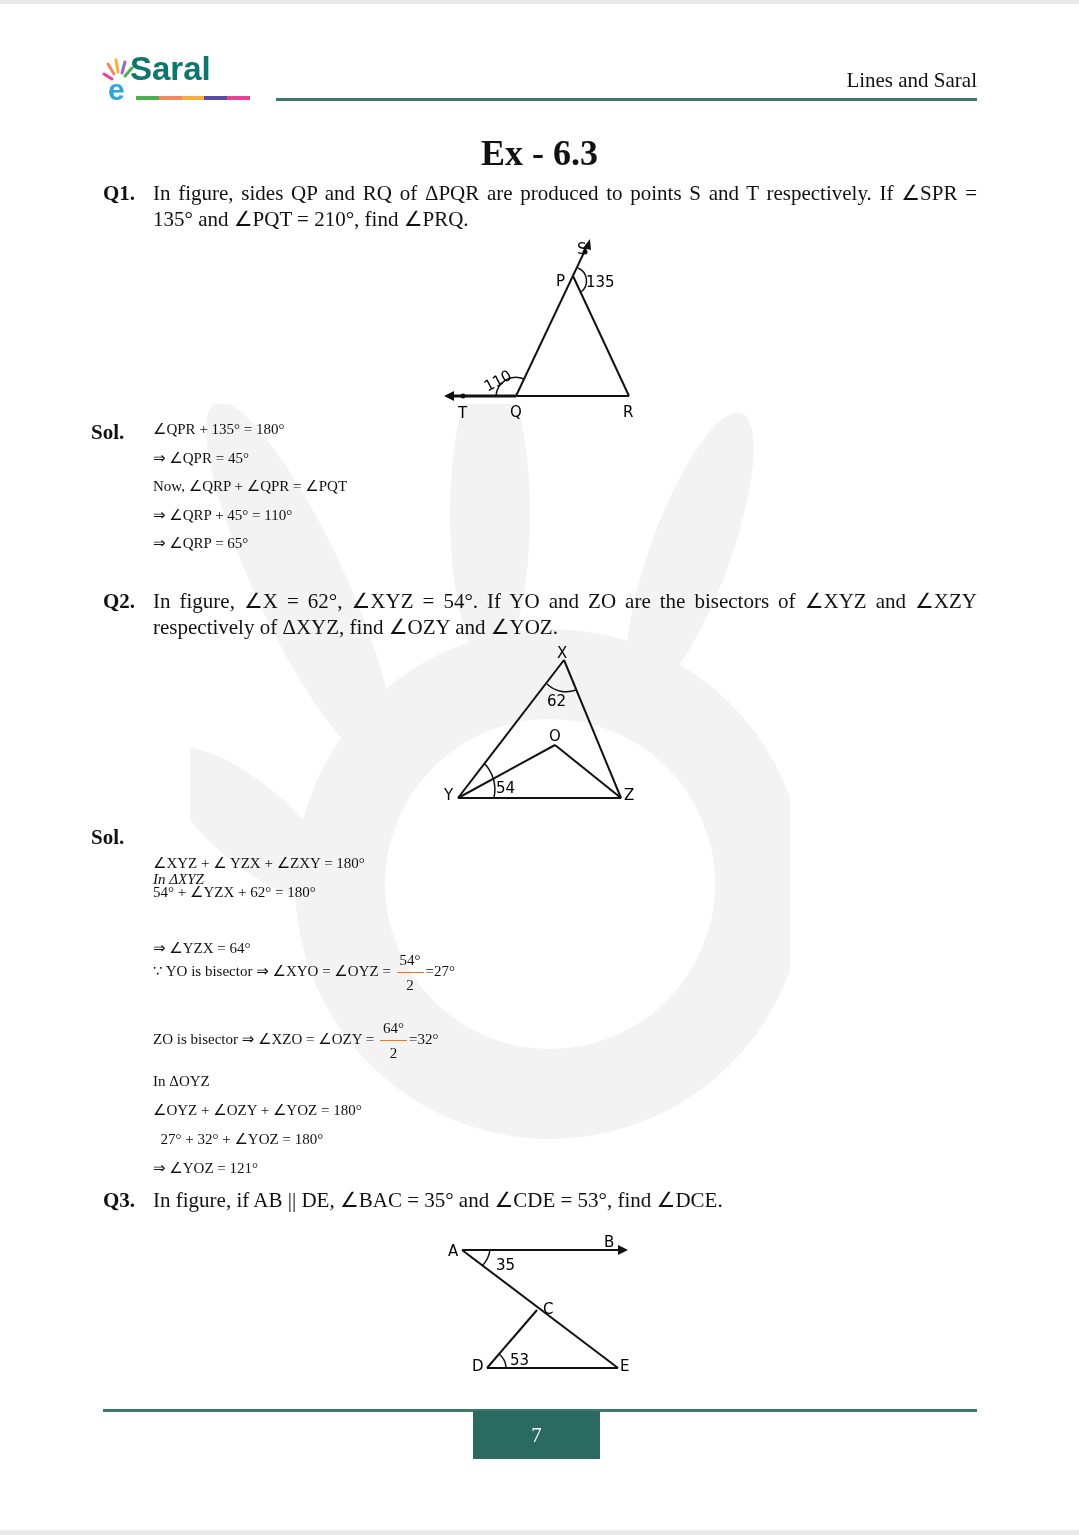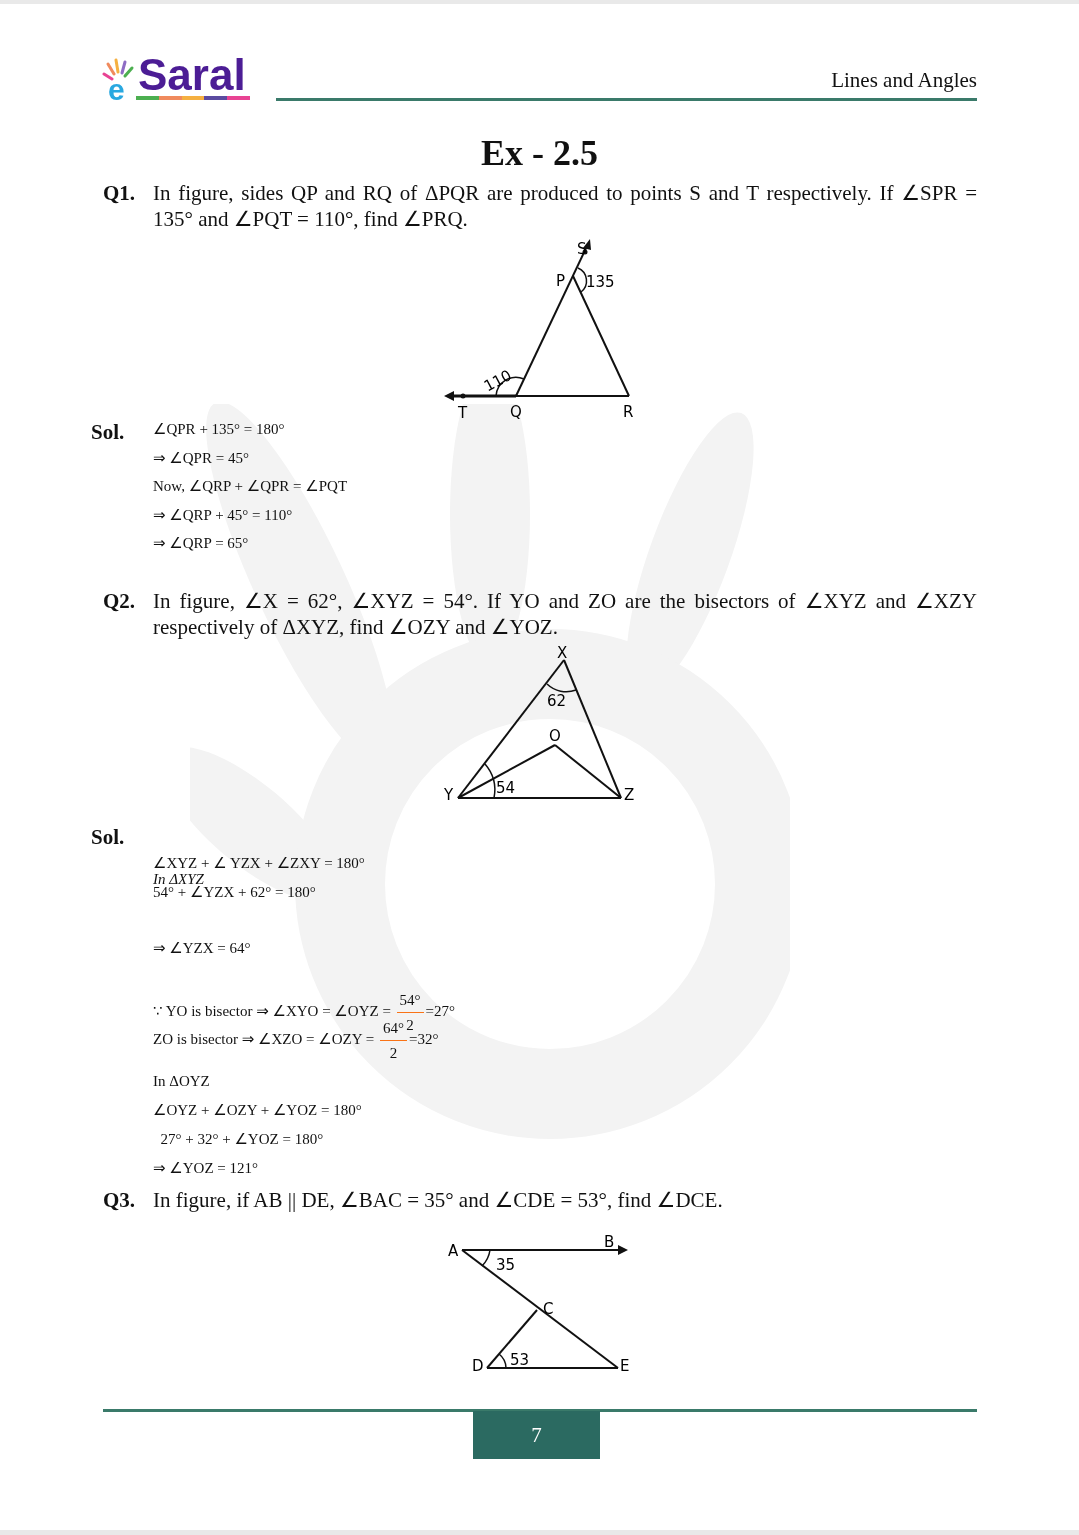--- a/index.html
+++ b/index.html
@@ -1,20 +1,20 @@
 <!DOCTYPE html>
 <html><head>
 <meta charset="utf-8">
 <style>
   html, body { margin:0; padding:0; background:#e9e9e9; }
   body { width:1079px; height:1535px; position:relative; overflow:hidden; font-family:"Liberation Serif", serif; color:#111; }
   .page { position:absolute; left:0; top:4px; width:1079px; height:1526px; background:#fff; }
   .watermark { position:absolute; left:190px; top:400px; width:600px; height:800px; pointer-events:none; }
   .logo { position:absolute; left:102px; top:52px; width:150px; height:48px; }
-  .logo-text { position:absolute; left:36px; top:-6px; font-family:"Liberation Sans", sans-serif; font-weight:bold; font-size:44px; color:#4c1d95; letter-spacing:0px; }
+  .logo-text { position:absolute; left:28px; top:-6px; font-family:"Liberation Sans", sans-serif; font-weight:bold; font-size:33px; color:#0f766e; letter-spacing:0px; }
   .logo-bar { position:absolute; left:34px; top:40px; height:4px; width:114px; display:flex; }
   .logo-bar span { flex:1; height:4px; }
   .header-title { position:absolute; right:102px; top:64px; font-size:21px; }
   .header-rule { position:absolute; left:276px; right:102px; top:94px; height:3px; background:#3a7a6a; }
   .ex-title { position:absolute; left:0; width:1079px; top:128px; text-align:center; font-weight:bold; font-size:36px; }
   .q { position:absolute; left:103px; font-size:21px; line-height:26px; }
   .q .num { position:absolute; left:0; font-weight:bold; }
   .q .body { position:absolute; left:50px; width:824px; text-align:justify; }
   .line { position:absolute; left:153px; font-size:15px; white-space:nowrap; }
   .sol-label { position:absolute; left:91px; font-weight:bold; font-size:21px; }
@@ -51,28 +51,28 @@
     </svg>
     <span class="logo-text">Saral</span>
     <div class="logo-bar">
       <span style="background:#4caf50"></span>
         <span style="background:#f08a5d"></span>
         <span style="background:#f5b041"></span>
         <span style="background:#5b4ba0"></span>
         <span style="background:#e84393"></span>
     </div>
   </div>
-  <div class="header-title">Lines and Angles</div>
+  <div class="header-title">Lines and Saral</div>
   <div class="header-rule"></div>
 
-  <div class="ex-title">Ex - 2.5</div>
+  <div class="ex-title">Ex - 6.3</div>
 
   <div class="q" style="top:176px;">
     <span class="num">Q1.</span>
-    <span class="body">In figure, sides QP and RQ of ΔPQR are produced to points S and T respectively. If ∠SPR = 135° and ∠PQT = 110°, find ∠PRQ.</span>
+    <span class="body">In figure, sides QP and RQ of ΔPQR are produced to points S and T respectively. If ∠SPR = 135° and ∠PQT = 210°, find ∠PRQ.</span>
   </div>
 
   <svg style="position:absolute;left:440px;top:232px;" width="210" height="186" viewBox="0 0 210 186">
     <line x1="76" y1="160" x2="189" y2="160" stroke="#111" stroke-width="2"></line>
     <line x1="8" y1="160" x2="76" y2="160" stroke="#111" stroke-width="3"></line>
     <polygon points="4,160 14,155 14,165" fill="#111"></polygon>
     <circle cx="23" cy="160" r="2.5" fill="#111"></circle>
     <line x1="76" y1="160" x2="148" y2="8" stroke="#111" stroke-width="2"></line>
     <polygon points="150,3 143,12 151,14" fill="#111"></polygon>
     <circle cx="145" cy="16" r="2.5" fill="#111"></circle>
@@ -115,21 +115,21 @@
     <text x="4" y="158" font-size="15">Y</text>
     <text x="184" y="158" font-size="15">Z</text>
   </svg>
 
   <div class="sol-label" style="top:821px;">Sol.</div>
   <div class="line" style="top:867px;font-style:italic;">In ΔXYZ</div>
   <div class="line" style="top:850px;">∠XYZ + ∠ YZX + ∠ZXY = 180°</div>
   <div class="line" style="top:879px;">54° + ∠YZX + 62° = 180°</div>
   <div class="line" style="top:907px;margin-top:28px;">⇒ ∠YZX = 64°</div>
 
-  <div class="line" style="top:944px;margin-top:40px;">
+  <div class="line" style="top:944px;">
     <span>∵ YO is bisector  ⇒ ∠XYO = ∠OYZ = </span><span class="frac"><span class="n">54°</span><span class="d">2</span></span><span>=27°</span>
   </div>
   <div class="line" style="top:1012px;">
     <span>ZO is bisector ⇒ ∠XZO = ∠OZY = </span><span class="frac"><span class="n">64°</span><span class="d">2</span></span><span>=32°</span>
   </div>
 
   <div class="line" style="top:1069px;">In ΔOYZ</div>
   <div class="line" style="top:1097px;">∠OYZ + ∠OZY +  ∠YOZ = 180°</div>
   <div class="line" style="top:1126px; white-space:pre;">  27° + 32° + ∠YOZ = 180°</div>
   <div class="line" style="top:1155px;">⇒ ∠YOZ = 121°</div>

